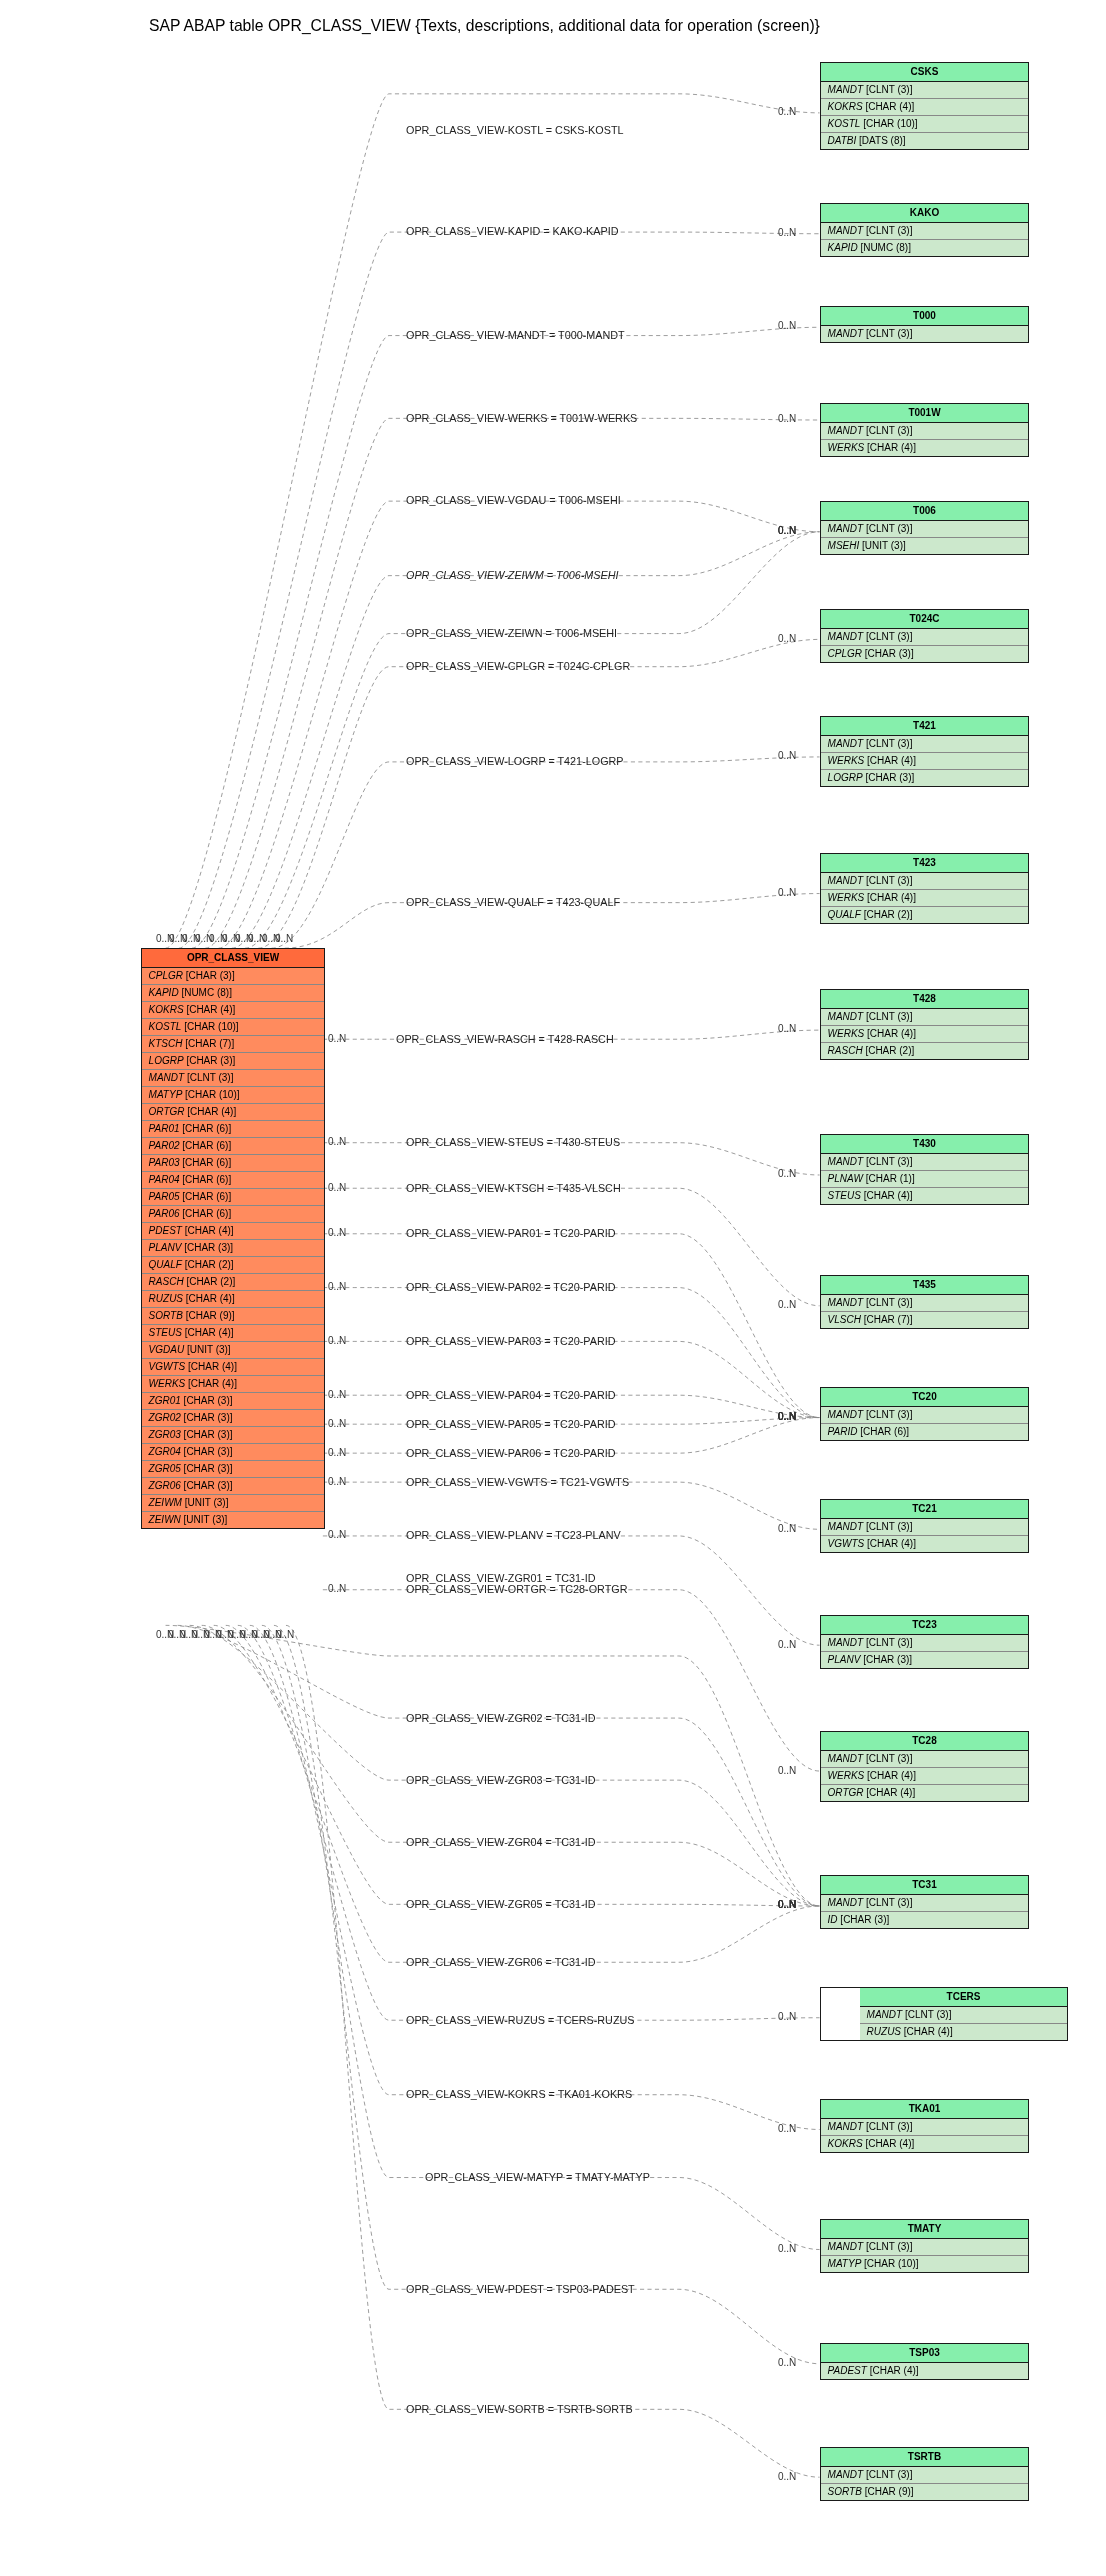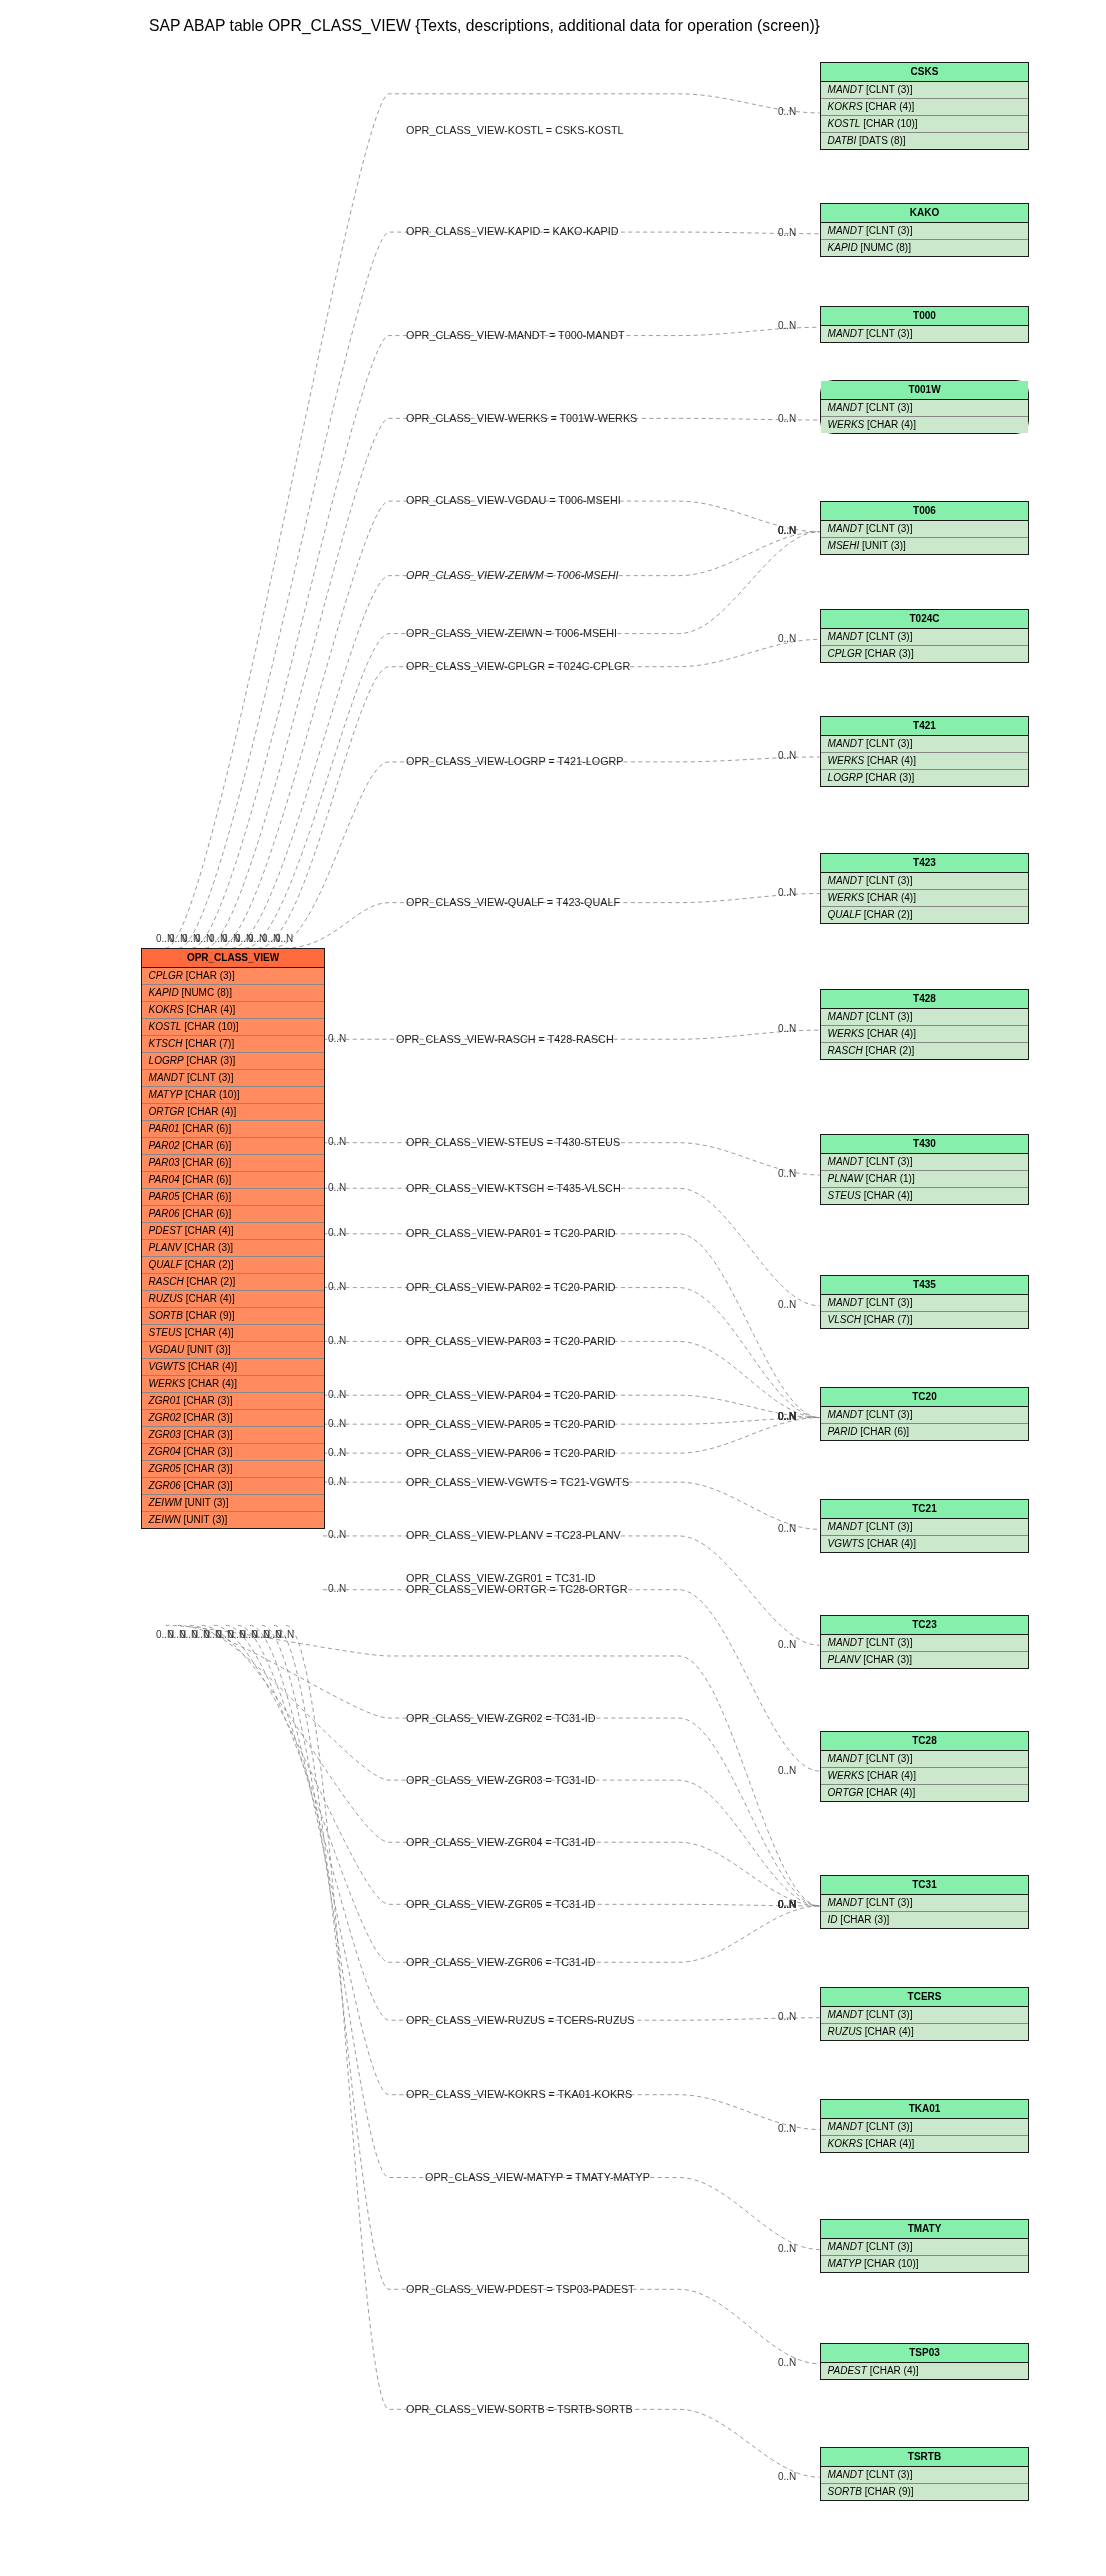--- a/index.html
+++ b/index.html
@@ -111,21 +111,21 @@
       </div>
       <div class="box tgt" style="left: 820px; top: 203px; width: 207px;">
         <div class="hdr">KAKO</div>
         <div class="row"><span class="it">MANDT</span> [CLNT (3)]</div>
         <div class="row"><span class="it">KAPID</span> [NUMC (8)]</div>
       </div>
       <div class="box tgt" style="left: 820px; top: 306px; width: 207px;">
         <div class="hdr">T000</div>
         <div class="row"><span class="it">MANDT</span> [CLNT (3)]</div>
       </div>
-      <div class="box tgt" style="left: 820px; top: 380px; width: 207px; border-radius: 13px;">
+      <div class="box tgt" style="left: 820px; top: 403px; width: 207px;">
         <div class="hdr">T001W</div>
         <div class="row"><span class="it">MANDT</span> [CLNT (3)]</div>
         <div class="row"><span class="it">WERKS</span> [CHAR (4)]</div>
       </div>
       <div class="box tgt" style="left: 820px; top: 501px; width: 207px;">
         <div class="hdr">T006</div>
         <div class="row"><span class="it">MANDT</span> [CLNT (3)]</div>
         <div class="row"><span class="it">MSEHI</span> [UNIT (3)]</div>
       </div>
       <div class="box tgt" style="left: 820px; top: 609px; width: 207px;">
@@ -181,21 +181,21 @@
         <div class="hdr">TC28</div>
         <div class="row"><span class="it">MANDT</span> [CLNT (3)]</div>
         <div class="row"><span class="it">WERKS</span> [CHAR (4)]</div>
         <div class="row"><span class="it">ORTGR</span> [CHAR (4)]</div>
       </div>
       <div class="box tgt" style="left: 820px; top: 1875px; width: 207px;">
         <div class="hdr">TC31</div>
         <div class="row"><span class="it">MANDT</span> [CLNT (3)]</div>
         <div class="row"><span class="it">ID</span> [CHAR (3)]</div>
       </div>
-      <div class="box tgt" style="left: 820px; top: 1987px; width: 207px;">
+      <div class="box tgt" style="left: 820px; top: 1987px; width: 207px; padding-left: 39px;">
         <div class="hdr">TCERS</div>
         <div class="row"><span class="it">MANDT</span> [CLNT (3)]</div>
         <div class="row"><span class="it">RUZUS</span> [CHAR (4)]</div>
       </div>
       <div class="box tgt" style="left: 820px; top: 2099px; width: 207px;">
         <div class="hdr">TKA01</div>
         <div class="row"><span class="it">MANDT</span> [CLNT (3)]</div>
         <div class="row"><span class="it">KOKRS</span> [CHAR (4)]</div>
       </div>
       <div class="box tgt" style="left: 820px; top: 2219px; width: 207px;">

